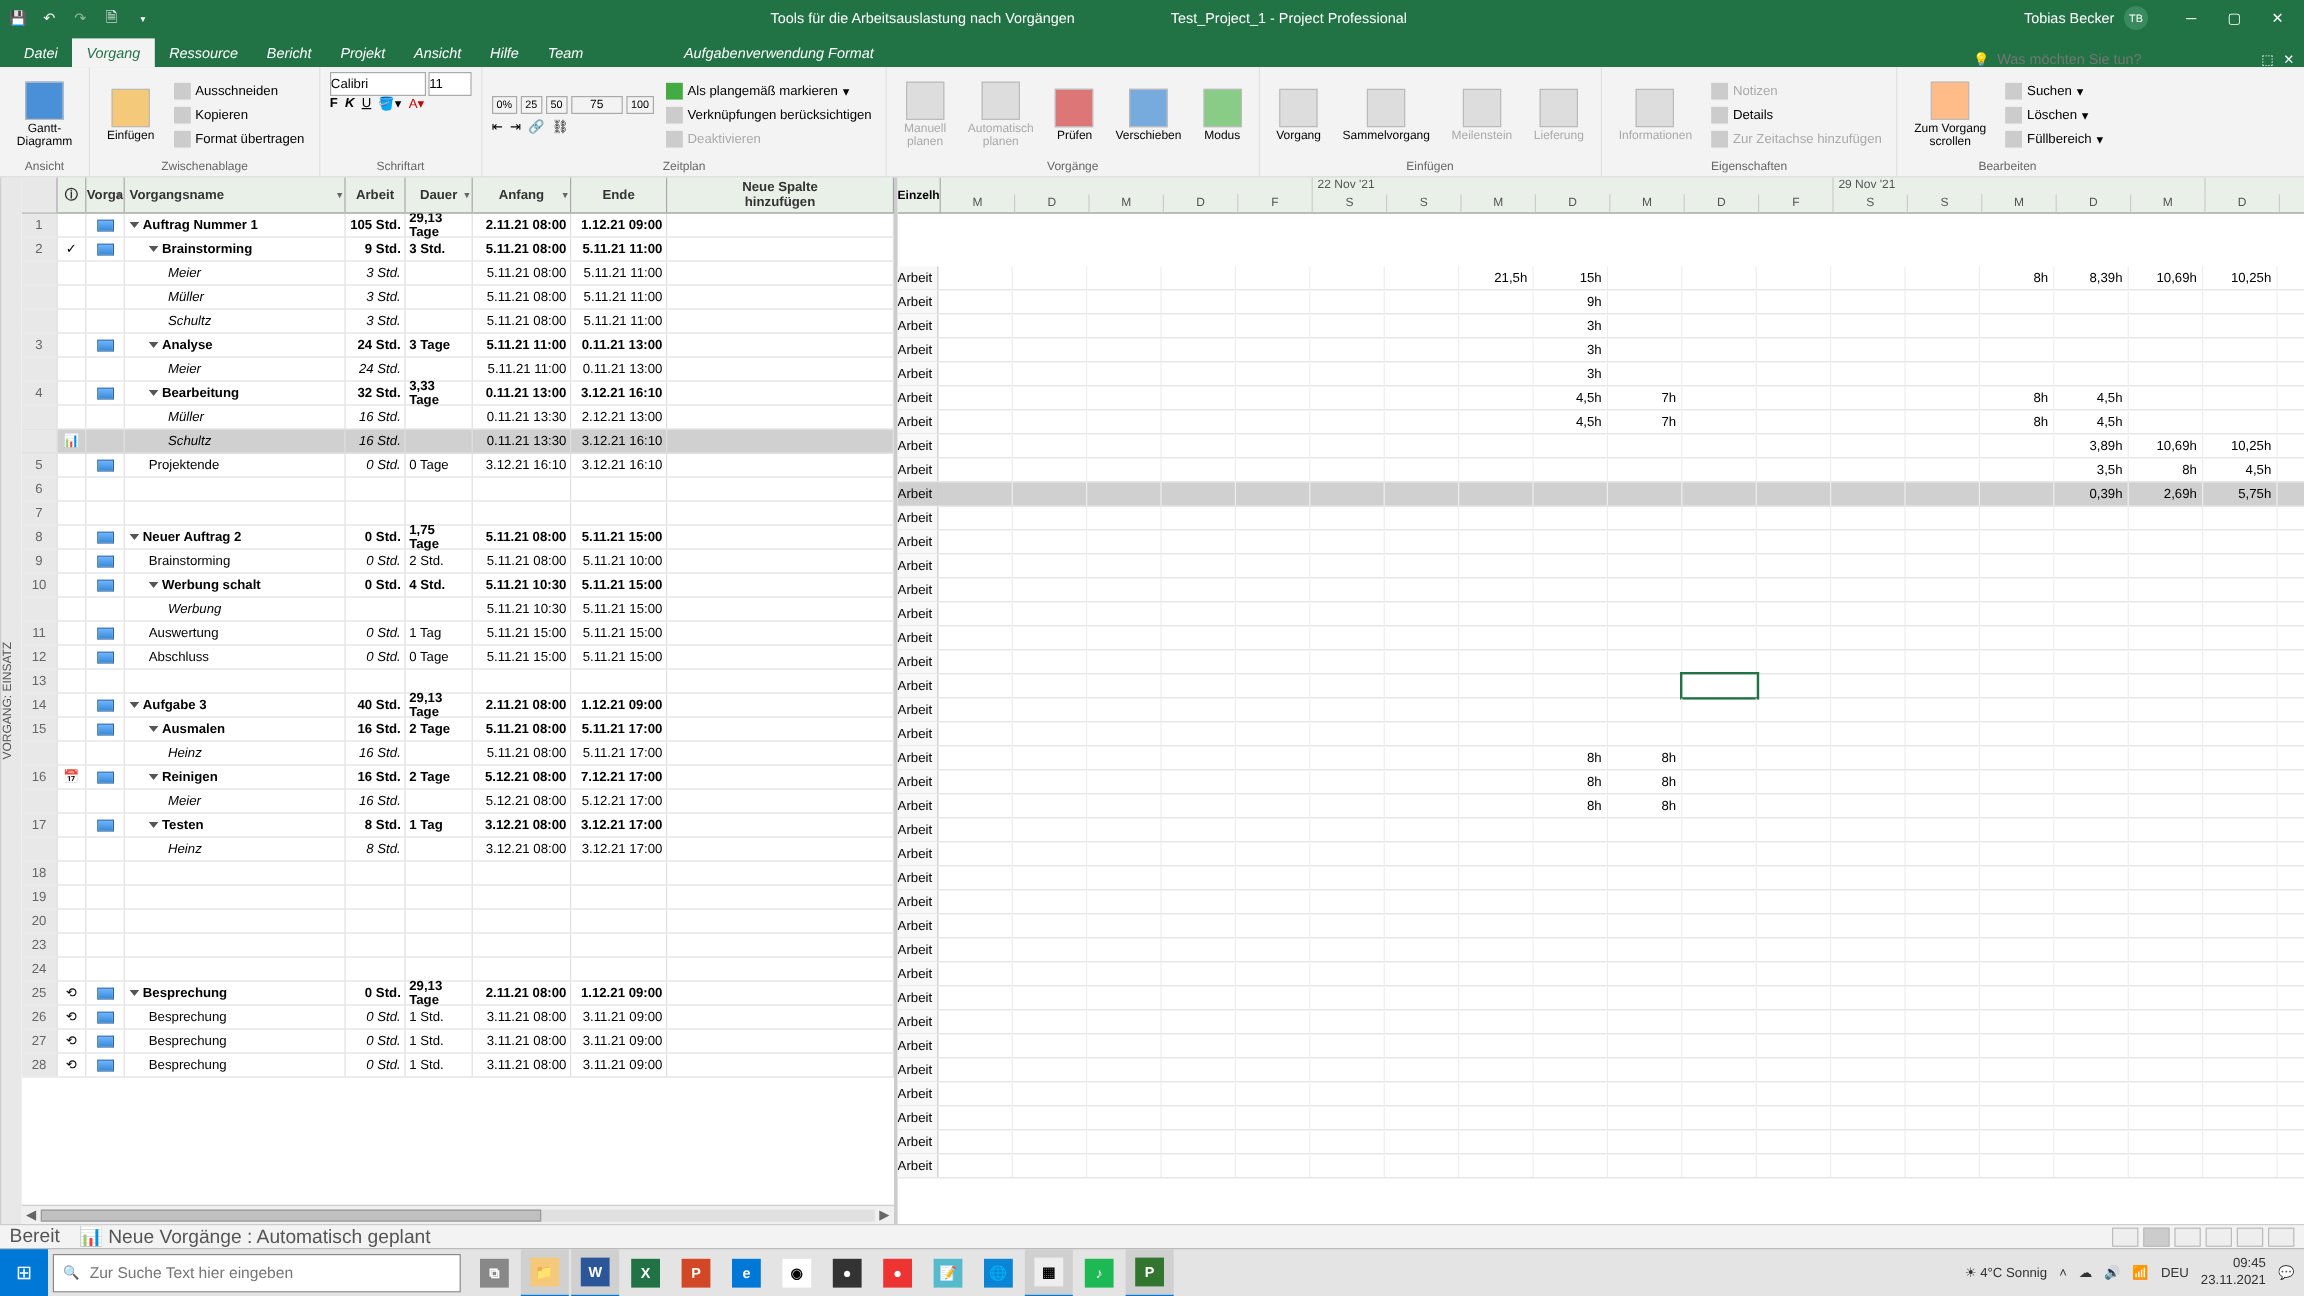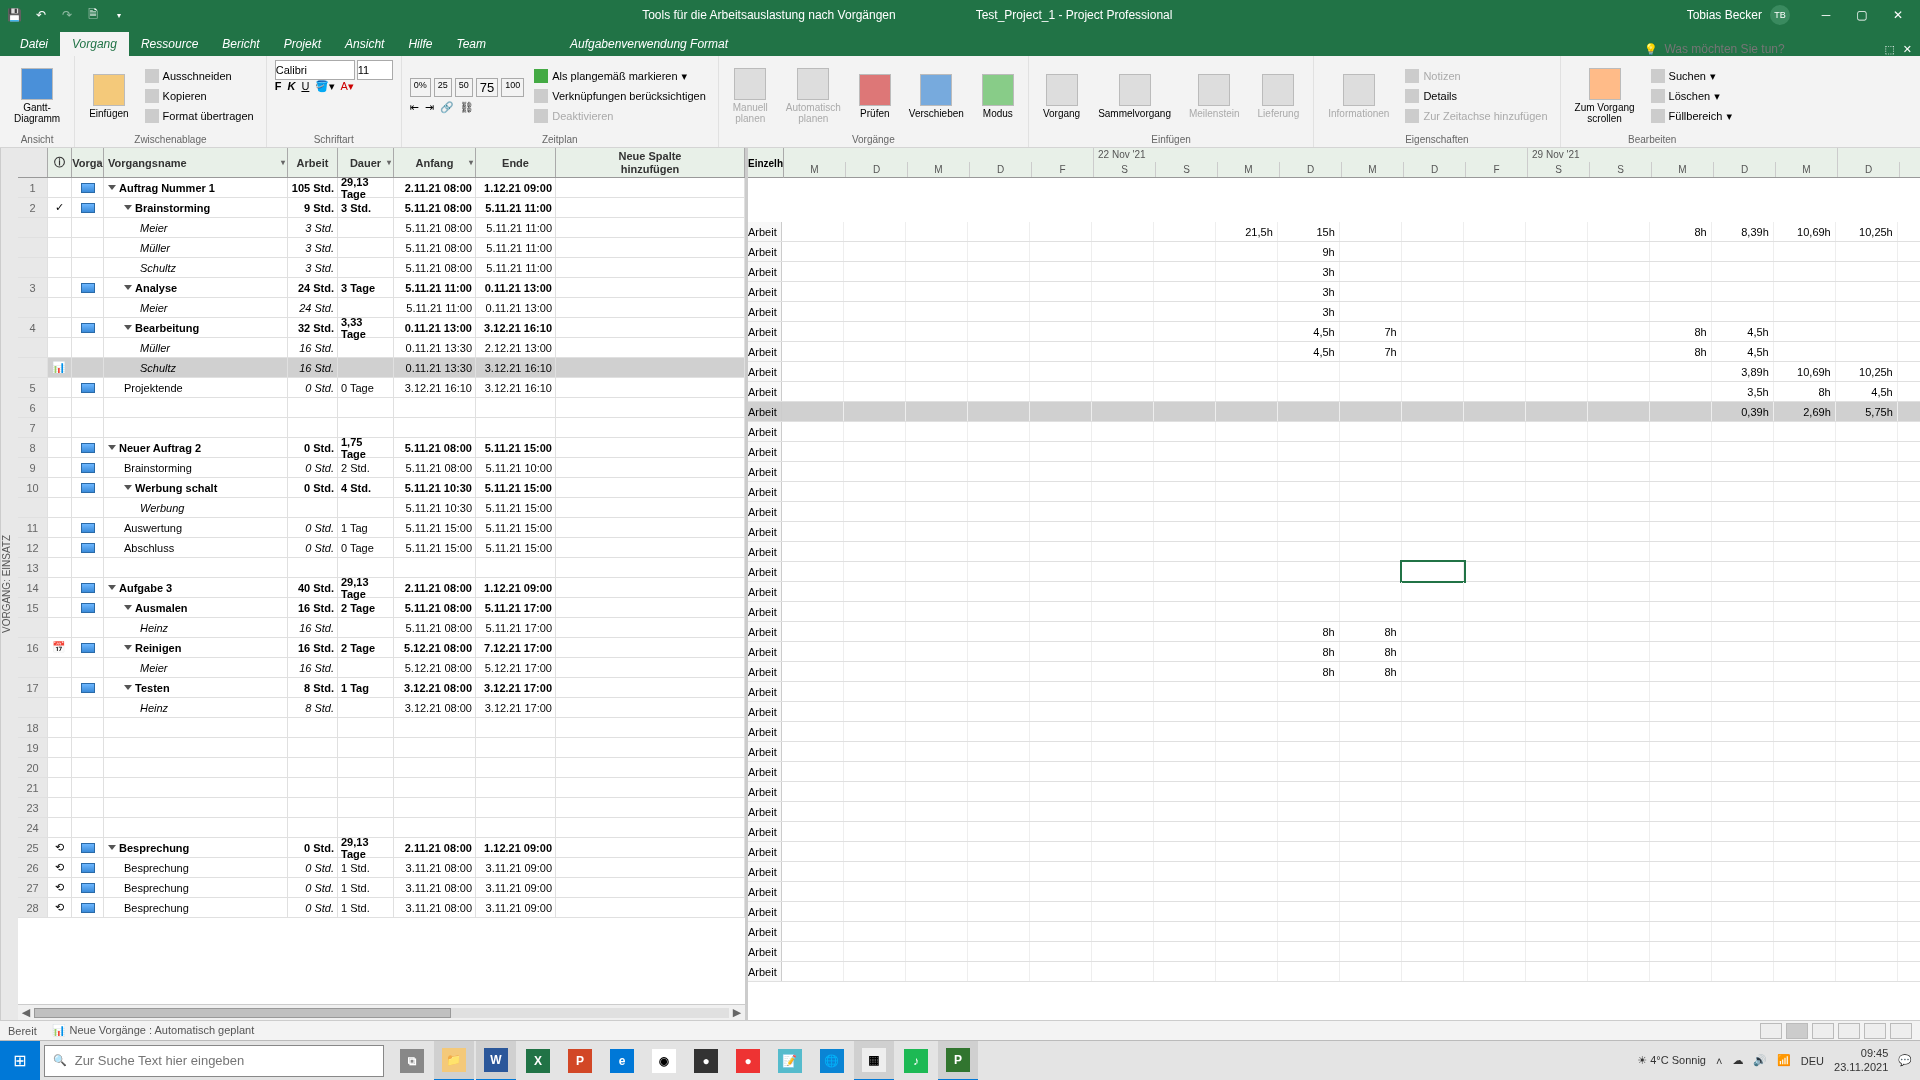--- a/index.html
+++ b/index.html
@@ -92,21 +92,21 @@
 .tprow.sel .lbl { background:#d0d0d0;}
 .selbox { outline: 2px solid #217346; background:#fff !important;}
 
 
 .hscroll { height: 16px; background: #f0f0f0; border-top: 1px solid #ccc; display: flex; align-items:center;}
 .hscroll .arr { width:16px; text-align:center; color:#666; cursor:pointer;}
 .hscroll .track { flex:1; height:10px; background:#e0e0e0; position:relative;}
 .hscroll .thumb { position:absolute; height:10px; background:#c0c0c0; border:1px solid #999;}
 
 
-.statusbar { height: 20px; background: #f3f3f3; border-top: 1px solid #ccc; display: flex; align-items: center; font-size: 11px; padding: 0 8px; color: #555; gap: 16px; }
+.statusbar { height: 20px; background: #f3f3f3; border-top: 1px solid #ccc; display: flex; align-items: center; font-size: 16px; padding: 0 8px; color: #555; gap: 16px; }
 .statusbar .right { margin-left: auto; display: flex; gap: 4px; align-items: center; }
 .statusbar .vbtn { width: 22px; height: 16px; border: 1px solid #bbb; background: #eee; cursor: pointer; }
 
 
 .wintaskbar { height: 40px; background: #e4e4e4; display: flex; align-items: center; border-top: 1px solid #bbb; }
 .wintaskbar .start { width: 40px; height: 40px; background: #0078d7; display: flex; align-items: center; justify-content: center; color: #fff; font-size: 16px; }
 .wintaskbar .search { flex: 0 0 340px; height: 32px; margin: 0 4px; background: #fff; border: 1px solid #888; display: flex; align-items: center; padding: 0 8px; gap: 8px; }
 .wintaskbar .search input { border: none; outline: none; flex: 1; font-size: 13px; }
 .wintaskbar .apps { display: flex; gap: 2px; margin-left: 4px; }
 .wintaskbar .apps .app { width: 40px; height: 40px; display: flex; align-items: center; justify-content: center; cursor: pointer; }
@@ -213,21 +213,21 @@
     </div>
     <div class="label">Schriftart</div>
   </div>
   <div class="rgroup">
     <div class="content">
       <div class="vcol" style="gap:4px;">
         <div style="display:flex;gap:3px;">
           <span style="border:1px solid #aaa;padding:1px 3px;font-size:9px">0%</span>
           <span style="border:1px solid #aaa;padding:1px 3px;font-size:9px">25</span>
           <span style="border:1px solid #aaa;padding:1px 3px;font-size:9px">50</span>
-          <span style="border:1px solid #aaa;padding:1px 3px;font-size:13px">75</span>
+          <span style="border:1px solid #aaa;padding:1px 15px;font-size:10px">75</span>
           <span style="border:1px solid #aaa;padding:1px 3px;font-size:9px">100</span>
         </div>
         <div style="display:flex;gap:6px;">
           <span>⇤</span>
           <span>⇥</span>
           <span>🔗</span>
           <span>⛓</span>
         </div>
       </div>
       <div class="vcol">
@@ -709,31 +709,20 @@
           <div class="c c-task"></div>
           <div class="c c-name  " style="padding-left:4px"></div>
           <div class="c c-work "></div>
           <div class="c c-dur "></div>
           <div class="c c-start "></div>
           <div class="c c-end "></div>
           <div class="c c-new"></div>
         </div>
         <div class="trow">
           <div class="c c-idx">20</div>
-          <div class="c c-ind"></div>
-          <div class="c c-task"></div>
-          <div class="c c-name  " style="padding-left:4px"></div>
-          <div class="c c-work "></div>
-          <div class="c c-dur "></div>
-          <div class="c c-start "></div>
-          <div class="c c-end "></div>
-          <div class="c c-new"></div>
-        </div>
-        <div class="trow">
-          <div class="c c-idx">21</div>
           <div class="c c-ind"></div>
           <div class="c c-task"></div>
           <div class="c c-name  " style="padding-left:4px"></div>
           <div class="c c-work "></div>
           <div class="c c-dur "></div>
           <div class="c c-start "></div>
           <div class="c c-end "></div>
           <div class="c c-new"></div>
         </div>
         <div class="trow">

